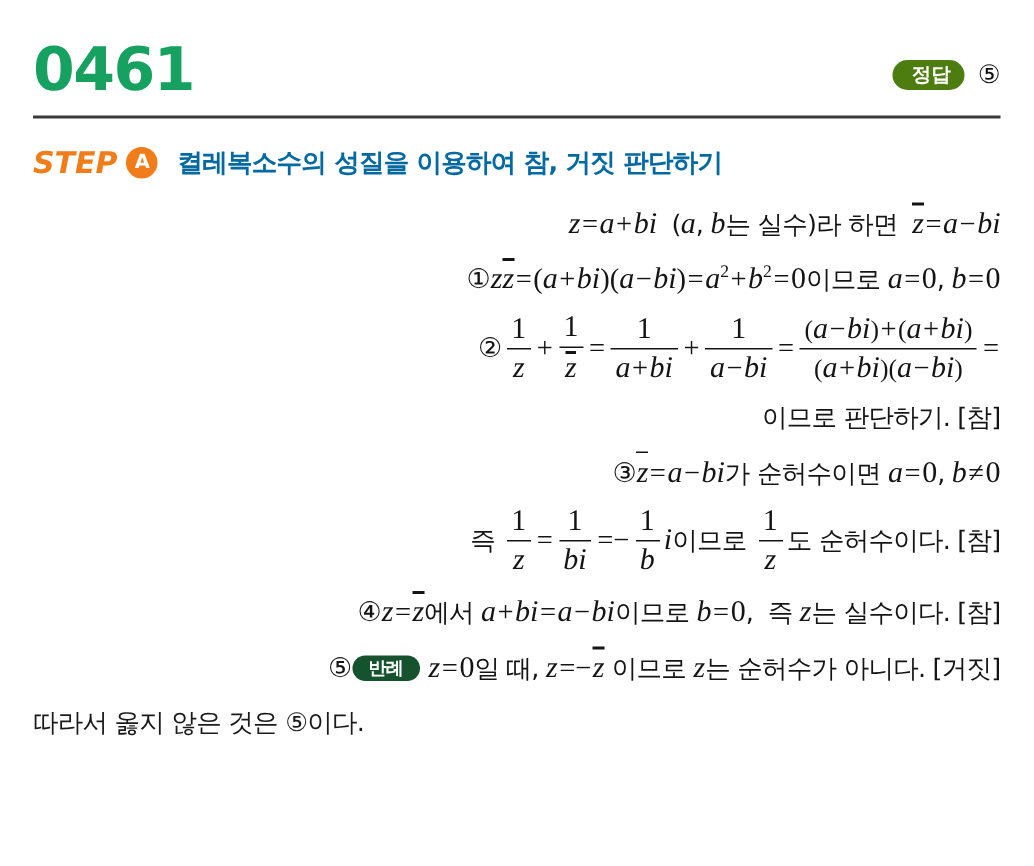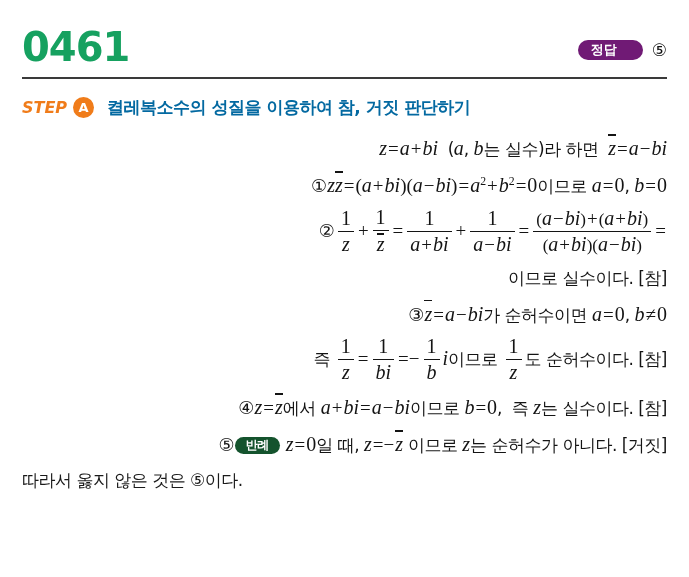--- a/index.html
+++ b/index.html
@@ -48,48 +48,48 @@
   }
   .answer-wrap {
     position: absolute;
     right: 22px;
     top: 40px;
     display: flex;
     align-items: center;
     gap: 9px;
   }
   .answer-pill {
-    background: #701a75;
+    background: #4d7c0f;
     color: #ffffff;
     font-family: "Liberation Sans", sans-serif;
     font-size: 13px;
     font-weight: bold;
     border-radius: 11px;
-    padding: 3px 26px 4px 13px;
+    padding: 3px 9px 4px 13px;
     line-height: 1;
   }
   .answer-val {
     font-family: "DejaVu Sans", sans-serif;
     font-size: 17px;
     color: #111;
   }
 
   
   .step-bar {
     margin-top: 24px;
     padding-left: 22px;
     display: flex;
     align-items: center;
     gap: 7px;
   }
   .step-word {
     font-family: "DejaVu Sans", sans-serif;
     font-style: italic;
     font-weight: bold;
-    font-size: 16px;
+    font-size: 20px;
     color: #f07c1a;
     letter-spacing: 0px;
   }
   .step-badge {
     width: 21px;
     height: 21px;
     border-radius: 50%;
     background: #f07c1a;
     color: #fff;
     font-family: "DejaVu Sans", sans-serif;
@@ -262,21 +262,21 @@
           <span class="top"><span class="num">1</span></span>
           <span class="bar"></span>
           <span class="bot"><i class="v">a</i><span class="op">−</span><i class="v">bi</i></span>
         </span><span class="op">=</span><span class="frac">
           <span class="top">(<i class="v">a</i><span class="op">−</span><i class="v">bi</i>)<span class="op">+</span>(<i class="v">a</i><span class="op">+</span><i class="v">bi</i>)</span>
           <span class="bar"></span>
           <span class="bot">(<i class="v">a</i><span class="op">+</span><i class="v">bi</i>)(<i class="v">a</i><span class="op">−</span><i class="v">bi</i>)</span>
         </span><span class="op">=</span>
     </div>
     <div class="ln indent">
-      <span class="kr">이므로 실수이다. [참]</span>
+      <span class="kr">이므로 판단하기. [참]</span>
     </div>
 
     <div class="ln">
       <span class="marker">③</span><span class="conj"><i class="v">z</i></span><span class="op">=</span><i class="v">a</i><span class="op">−</span><i class="v">bi</i><span class="kr">가 순허수이면&nbsp;</span><i class="v">a</i><span class="op">=</span><span class="num">0</span><span class="kr">,&nbsp;</span><i class="v">b</i><span class="op">≠</span><span class="num">0</span>
     </div>
     <div class="ln indent">
       <span class="kr">즉&nbsp;</span><span class="frac small">
           <span class="top"><span class="num">1</span></span>
           <span class="bar"></span>
           <span class="bot"><i class="v">z</i></span>

